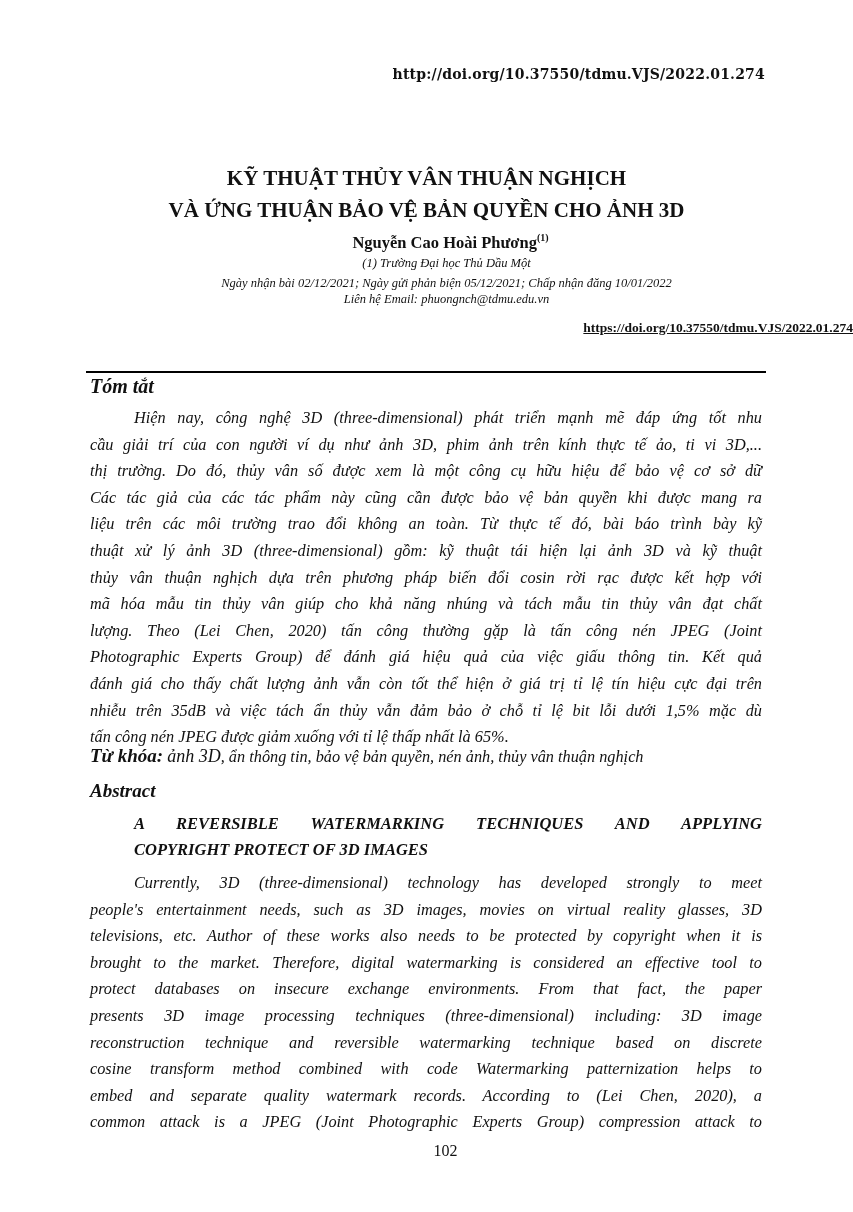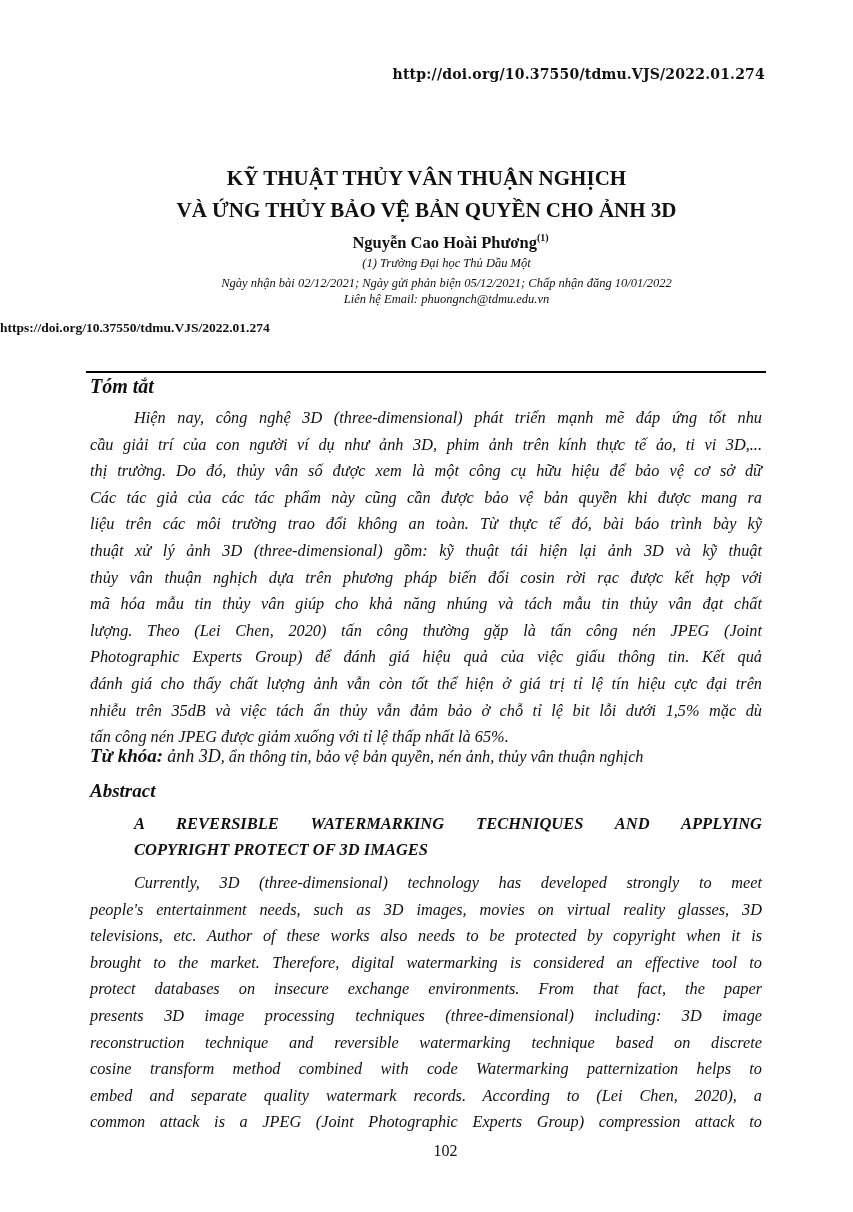--- a/index.html
+++ b/index.html
@@ -6,21 +6,21 @@
   body { width:853px; height:1212px; position:relative; overflow:hidden;
          font-family:"Liberation Serif","DejaVu Serif",serif; color:#111; }
   .doi-top { position:absolute; top:66px; right:88px; font-size:14px; font-weight:bold;
              font-family:"DejaVu Serif","Liberation Serif",serif; letter-spacing:0.2px; }
   .title { position:absolute; left:0; width:853px; text-align:center; font-weight:bold; font-size:21px; }
   .t1 { top:166px; } .t2 { top:198px; }
   .author { position:absolute; top:232px; left:0; width:853px; text-align:center; font-weight:bold; font-size:16.5px;padding-left:24px; }
   .author sup { font-size:10px; vertical-align:7px; }
   .meta { position:absolute; left:0; width:853px; text-align:center; font-style:italic; font-size:12.5px;padding-left:20px; }
   .m1 { top:256px; } .m2 { top:276px; } .m3 { top:292px;text-align:center; }
-  .doi-mid { position:absolute; top:320px; left:0; width:853px; text-align:left; font-weight:bold; font-size:13.5px; }
+  .doi-mid { position:absolute; top:320px; left:0; width:853px; text-align:right; font-weight:bold; font-size:13.5px;text-decoration:underline; }
   .rule { position:absolute; top:371px; left:86px; width:680px; height:2px; background:#000; }
   .sec-head { position:absolute; left:90px; font-weight:bold; font-style:italic; font-size:20px; }
   .h-tomtat { top:375px; }
   .h-abstract { top:780px; font-size:19px; }
   .para { position:absolute; left:90px; width:672px; font-style:italic; font-size:16.3px;
           line-height:26.6px; text-align:justify; }
   .para .line { display:block; white-space:nowrap; text-align:justify; text-align-last:justify; height:26.6px; }
   .para .line.last { text-align-last:left; }
   .p-vi { top:405px; }
   .kw { position:absolute; top:745px; left:90px; font-style:italic; font-size:16.3px; }
@@ -32,21 +32,21 @@
   .p-en { top:870px; }
   .indent { padding-left:44px; }
   .page-num { position:absolute; top:1142px; left:0; width:853px; text-align:center; font-size:16px;padding-left:19px; }
 </style>
 </head>
 <body>
 
 <div class="doi-top">http://doi.org/10.37550/tdmu.VJS/2022.01.274</div>
 
 <div class="title t1">KỸ THUẬT THỦY VÂN THUẬN NGHỊCH</div>
-<div class="title t2">VÀ ỨNG THỦY BẢO VỆ BẢN QUYỀN CHO ẢNH 3D</div>
+<div class="title t2">VÀ ỨNG THUẬN BẢO VỆ BẢN QUYỀN CHO ẢNH 3D</div>
 
 <div class="author"><span>Nguyễn Cao Hoài Phương</span><sup>(1)</sup></div>
 
 <div class="meta m1">(1) Trường Đại học Thủ Dầu Một</div>
 <div class="meta m2">Ngày nhận bài 02/12/2021; Ngày gửi phản biện 05/12/2021; Chấp nhận đăng 10/01/2022</div>
 <div class="meta m3">Liên hệ Email: phuongnch@tdmu.edu.vn</div>
 
 <div class="doi-mid">https://doi.org/10.37550/tdmu.VJS/2022.01.274</div>
 
 <div class="rule"></div>

